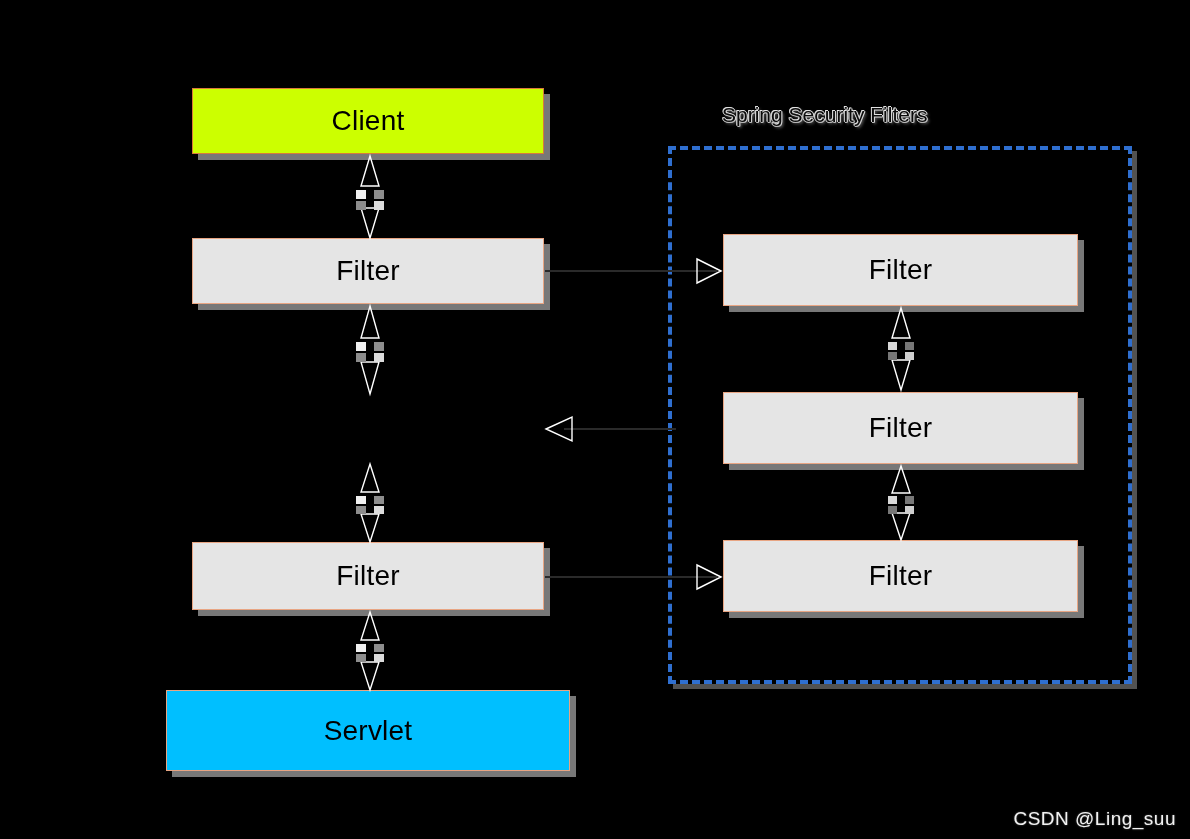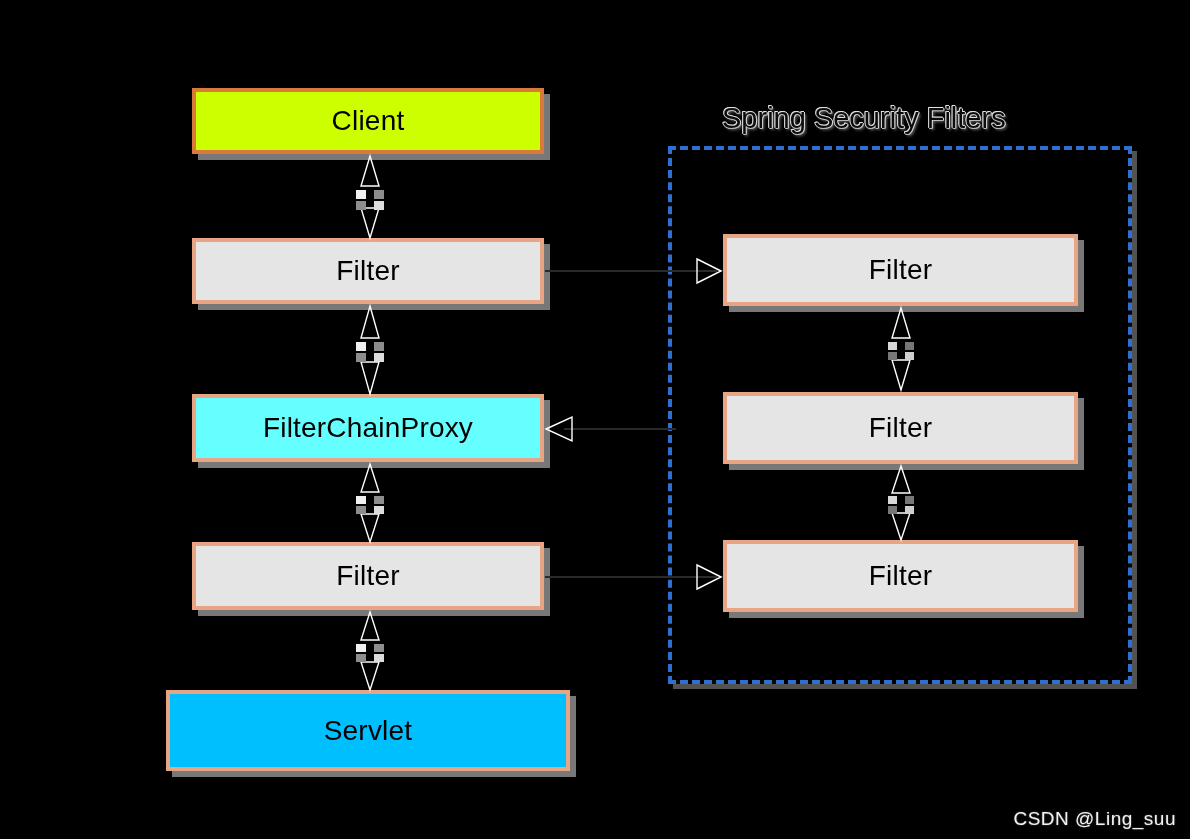--- a/index.html
+++ b/index.html
@@ -21,41 +21,41 @@
   .node {
     position: absolute;
     box-sizing: border-box;
     display: flex;
     align-items: center;
     justify-content: center;
     color: #000000;
     font-size: 28px;
     line-height: 1;
     letter-spacing: 0.2px;
-    border: 4px solid #6d28d9;
+    border: 1px solid #6d28d9;
     box-shadow: 6px 6px 0 0 rgba(150,150,150,0.80);
     white-space: nowrap;
     user-select: none;
   }
   .node.client   { background: #ccff00; border-color: #d87a3a; }
   .node.filter   { background: #e5e5e5; border-color: #e8a583; }
   .node.proxy    { background: #66ffff; border-color: #e8a583; }
   .node.servlet  { background: #00bfff; border-color: #e8a583; }
 
   
   .group-box {
     position: absolute;
     box-sizing: border-box;
     border: 4px dashed #2f6fd0;
     background: transparent;
     box-shadow: 5px 5px 0 0 rgba(150,150,150,0.55);
   }
   .group-title {
     position: absolute;
-    font-size: 29px;
+    font-size: 21px;
     line-height: 1;
     color: #0b0b0b;
     text-shadow:
        1px  0   0 #d8d8d8,
       -1px  0   0 #cfcfcf,
        0    1px 0 #b9b9b9,
        0   -1px 0 #e2e2e2,
        1px  1px 0 #9f9f9f,
       -1px -1px 0 #e8e8e8,
        2px  2px 3px rgba(200,200,200,0.55);
@@ -90,23 +90,20 @@
 
   
   <div class="node client" style="left:192px; top:88px; width:352px; height:66px;">
     <span>Client</span>
   </div>
 
   <div class="node filter" style="left:192px; top:238px; width:352px; height:66px;">
     <span>Filter</span>
   </div>
 
-  <div class="node proxy" style="left:192px; top:394px; width:352px; height:68px;">
-    <span>FilterChainProxy</span>
-  </div>
 
   <div class="node filter" style="left:192px; top:542px; width:352px; height:68px;">
     <span>Filter</span>
   </div>
 
   <div class="node servlet" style="left:166px; top:690px; width:404px; height:81px;">
     <span>Servlet</span>
   </div>
 
   

